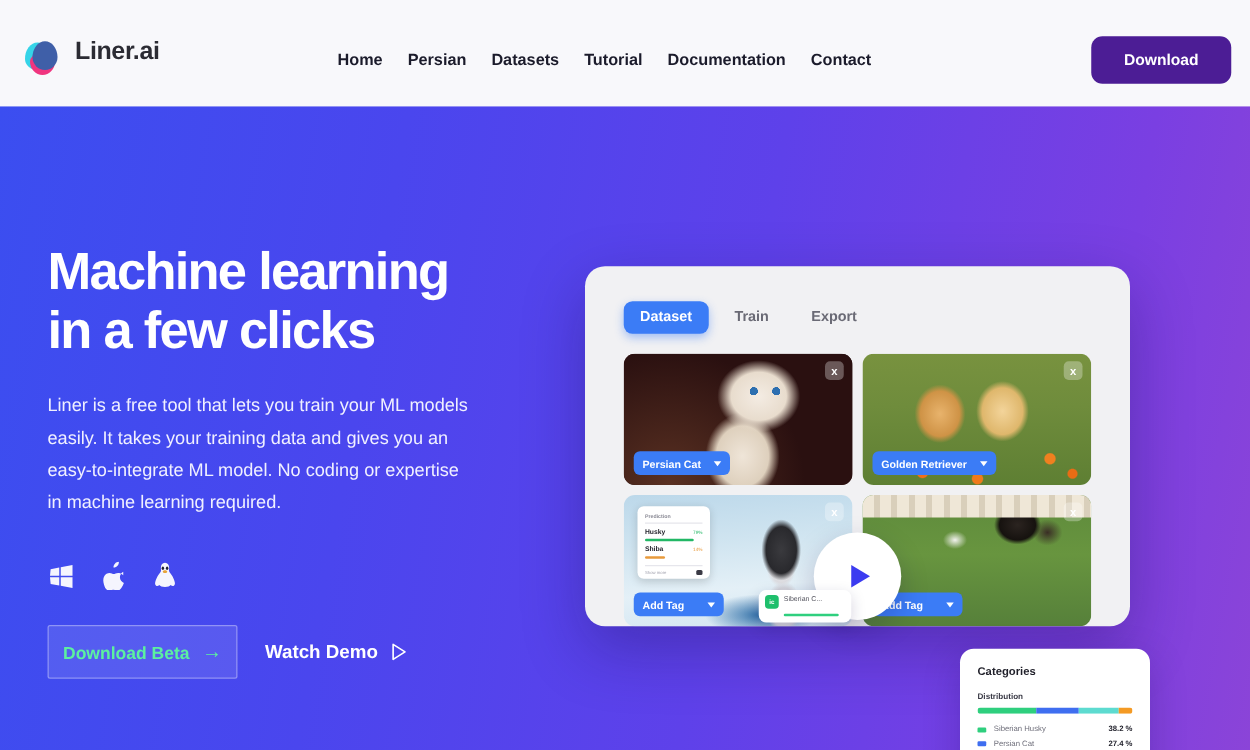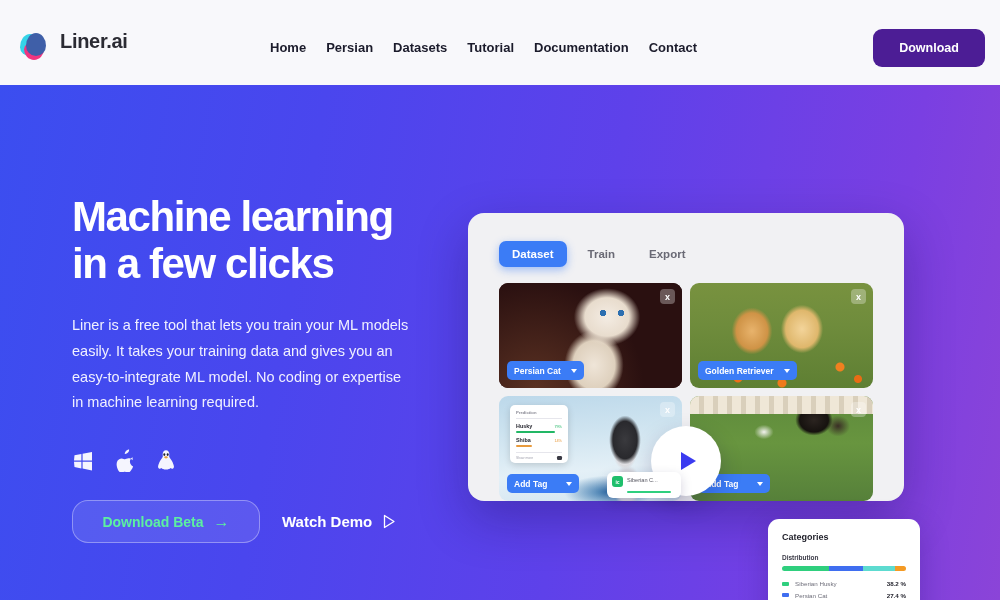--- a/index.html
+++ b/index.html
@@ -66,44 +66,44 @@
     cursor: pointer;
   }
 
   
   #hero {
     position: absolute; top: 85px; left: 0;
     width: 1000px; height: 515px;
     background: linear-gradient(100deg, #3b4ef0 0%, #4a46ee 30%, #5e41ea 58%, #7a3fe2 85%, #8b44d8 100%);
     overflow: hidden;
   }
-  #hero-left { position: absolute; left: 72px; top: 108px; width: 380px; }
+  #hero-left { position: absolute; left: 38px; top: 108px; width: 380px; }
   #hero-title {
     font-size: 42px; font-weight: bold; color: #fff;
     line-height: 1.12; letter-spacing: -1.4px;
     white-space: pre-line;
   }
   #hero-sub {
     margin-top: 26px;
     font-size: 14.5px; color: #f0f0ff;
     line-height: 1.78; max-width: 340px;
   }
   #os-icons {
     margin-top: 30px; display: flex; gap: 22px; align-items: flex-end;
     height: 26px;
   }
   .os-icon { opacity: 0.95; }
   #cta-row {
     margin-top: 28px; display: flex; align-items: center; gap: 22px;
   }
   #download-beta {
-    width: 188px; height: 43px;
+    width: 152px; height: 43px;
     background: rgba(255,255,255,0.10);
     border: 1px solid rgba(255,255,255,0.35);
-    border-radius: 16px;
+    border-radius: 2px;
     color: #5cf0a0;
     font-family: "Liberation Sans", sans-serif;
     font-size: 14px; font-weight: bold;
     display: flex; align-items: center; justify-content: center; gap: 10px;
     cursor: pointer;
   }
   #download-beta .arrow { font-size: 16px; font-weight: normal; }
   #watch-demo {
     display: flex; align-items: center; gap: 11px;
     color: #fff; font-size: 15px; font-weight: bold; cursor: pointer;

